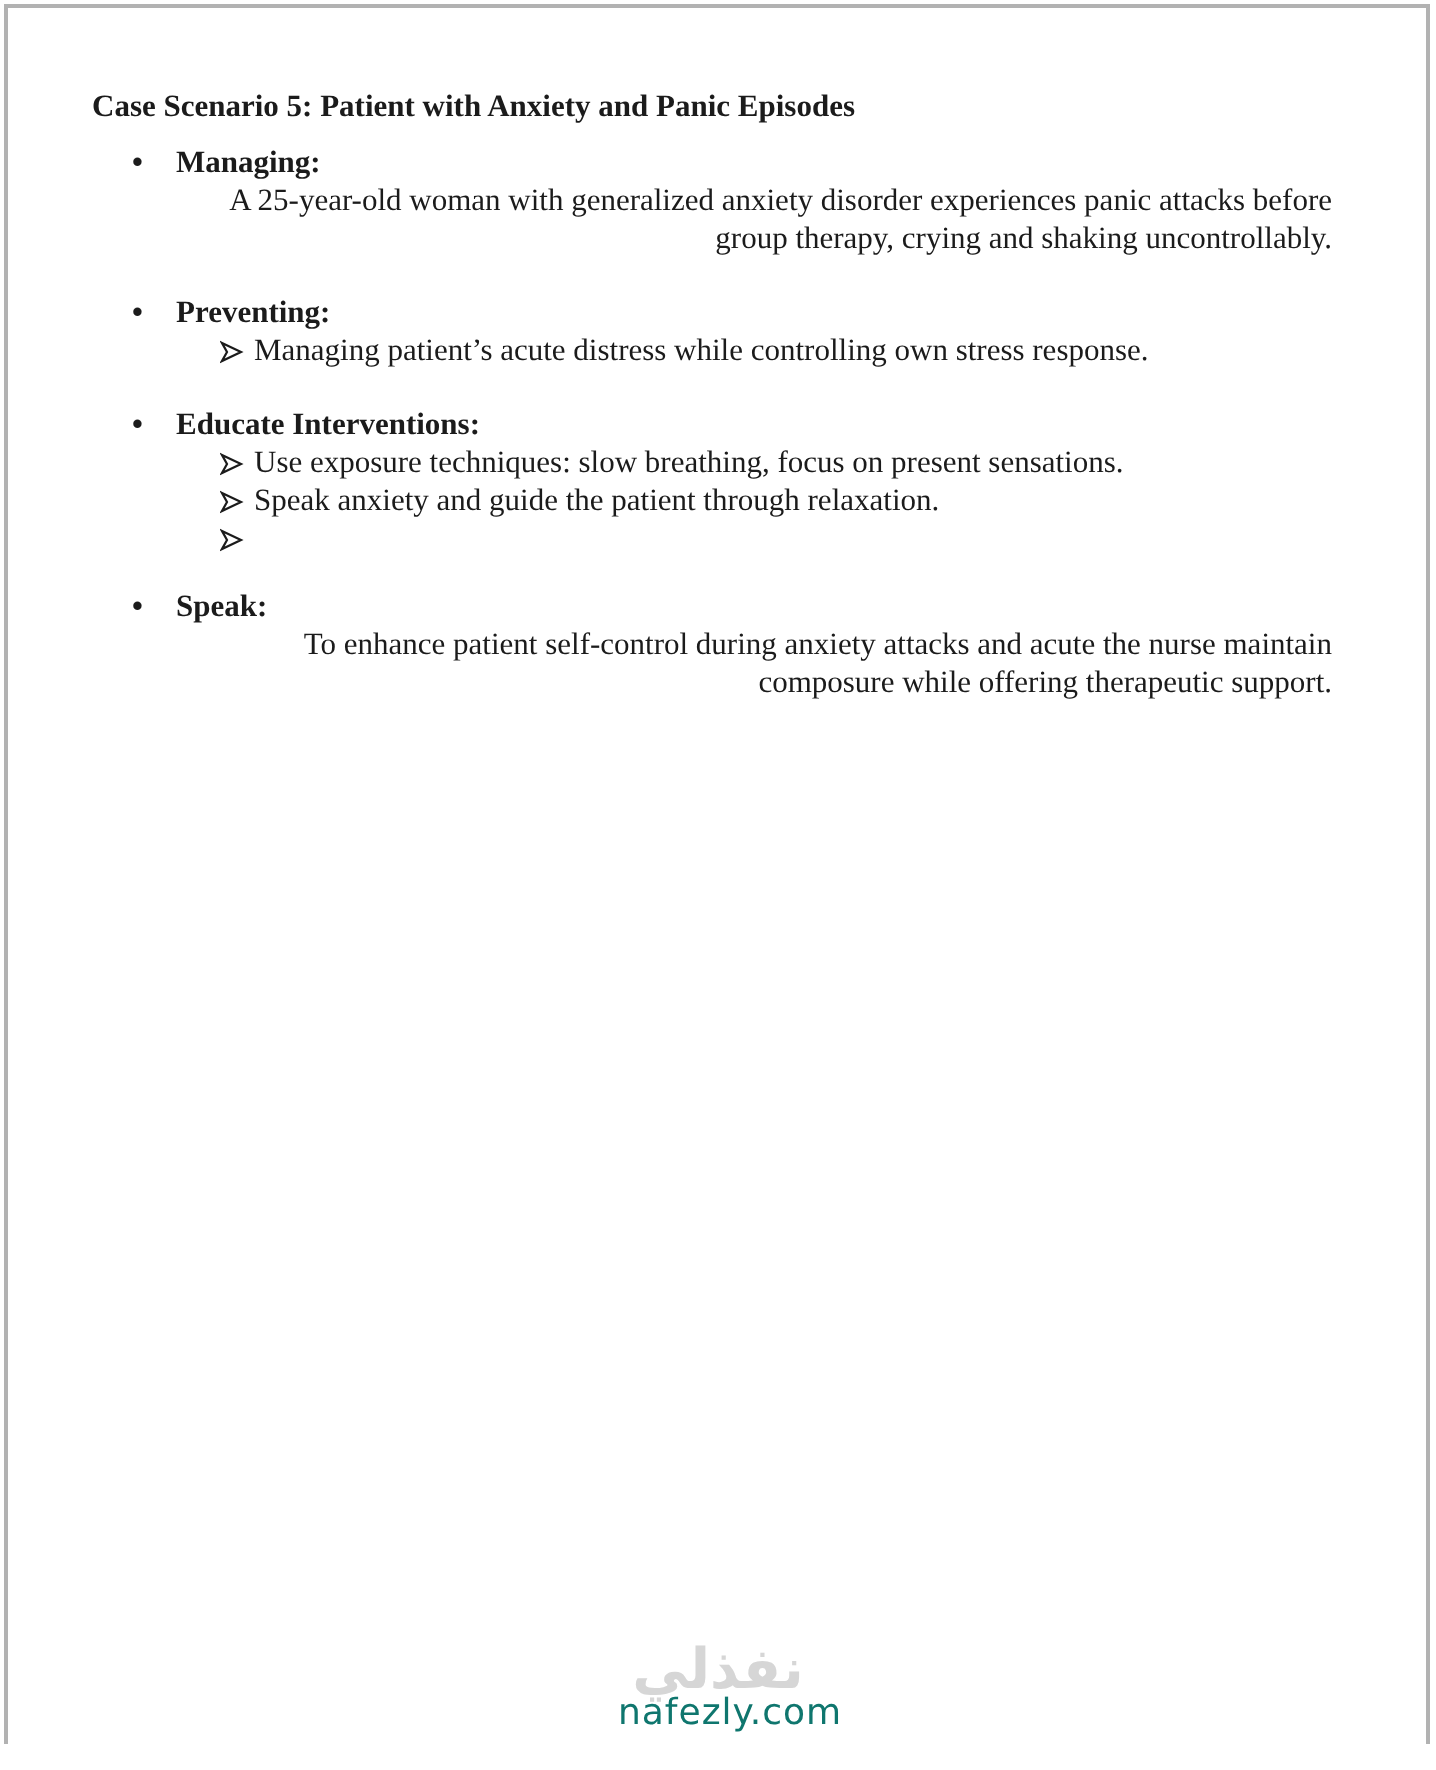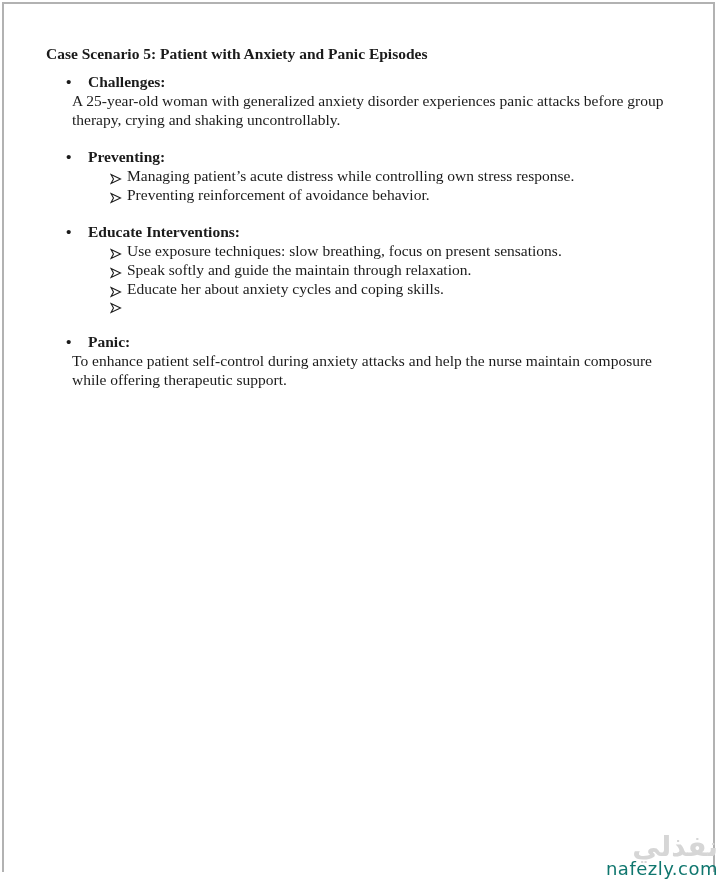--- a/index.html
+++ b/index.html
@@ -52,40 +52,41 @@
     display: inline-block;
     margin-left: 20px;
     width: 22px;
     font-weight: bold;
     flex: 0 0 auto;
   }
   .section-label {
     font-weight: bold;
   }
   .para {
-    margin-left: 26px;
+    margin-left: 42px;
+    text-align: right;
   }
   .arrow-row {
     display: flex;
-    align-items: flex-end;
+    align-items: flex-start;
   }
   .arrow {
     display: inline-block;
     margin-left: 64px;
     width: 17px;
     flex: 0 0 auto;
     padding-top: 4px;
   }
   .arrow svg { display: block; }
   .watermark {
     position: absolute;
     left: 0;
     right: 0;
-    bottom: 8px;
-    text-align: right;
+    bottom: 20px;
+    text-align: center;
     font-family: "DejaVu Sans", sans-serif;
     user-select: none;
     pointer-events: none;
   }
   .watermark-logo {
     font-size: 28px;
     font-weight: bold;
     color: #d6d6d6;
     line-height: 28px;
   }
@@ -101,44 +102,36 @@
 <body>
 
 <div class="page-border"></div>
 
 <div class="content">
   <h1 class="doc-title">Case Scenario 5: Patient with Anxiety and Panic Episodes</h1>
   <div id="sections">
       <div class="section">
         <div class="bullet-row">
           <span class="bullet">•</span>
-          <span class="section-label">Challenges:</span>
+          <span class="section-label">Managing:</span>
         </div>
         <div class="para">A 25-year-old woman with generalized anxiety disorder experiences panic attacks before group therapy, crying and shaking uncontrollably.</div>
       </div>
       <div class="section">
         <div class="bullet-row">
           <span class="bullet">•</span>
           <span class="section-label">Preventing:</span>
         </div>
         <div class="arrow-row">
           <span class="arrow">
             <svg width="12" height="12" viewBox="0 0 12 12">
               <polygon points="1,1.5 10.5,6 1,10.5 3.5,6" fill="#ffffff" stroke="#1b1b1b" stroke-width="1.1" stroke-linejoin="miter"></polygon>
             </svg>
           </span>
           <span class="item-text">Managing patient’s acute distress while controlling own stress response.</span>
-        </div>
-        <div class="arrow-row">
-          <span class="arrow">
-            <svg width="12" height="12" viewBox="0 0 12 12">
-              <polygon points="1,1.5 10.5,6 1,10.5 3.5,6" fill="#ffffff" stroke="#1b1b1b" stroke-width="1.1" stroke-linejoin="miter"></polygon>
-            </svg>
-          </span>
-          <span class="item-text">Preventing reinforcement of avoidance behavior.</span>
         </div>
       </div>
       <div class="section">
         <div class="bullet-row">
           <span class="bullet">•</span>
           <span class="section-label">Educate Interventions:</span>
         </div>
         <div class="arrow-row">
           <span class="arrow">
             <svg width="12" height="12" viewBox="0 0 12 12">
@@ -146,44 +139,36 @@
             </svg>
           </span>
           <span class="item-text">Use exposure techniques: slow breathing, focus on present sensations.</span>
         </div>
         <div class="arrow-row">
           <span class="arrow">
             <svg width="12" height="12" viewBox="0 0 12 12">
               <polygon points="1,1.5 10.5,6 1,10.5 3.5,6" fill="#ffffff" stroke="#1b1b1b" stroke-width="1.1" stroke-linejoin="miter"></polygon>
             </svg>
           </span>
-          <span class="item-text">Speak softly and guide the maintain through relaxation.</span>
-        </div>
-        <div class="arrow-row">
-          <span class="arrow">
-            <svg width="12" height="12" viewBox="0 0 12 12">
-              <polygon points="1,1.5 10.5,6 1,10.5 3.5,6" fill="#ffffff" stroke="#1b1b1b" stroke-width="1.1" stroke-linejoin="miter"></polygon>
-            </svg>
-          </span>
-          <span class="item-text">Educate her about anxiety cycles and coping skills.</span>
+          <span class="item-text">Speak anxiety and guide the patient through relaxation.</span>
         </div>
         <div class="arrow-row">
           <span class="arrow">
             <svg width="12" height="12" viewBox="0 0 12 12">
               <polygon points="1,1.5 10.5,6 1,10.5 3.5,6" fill="#ffffff" stroke="#1b1b1b" stroke-width="1.1" stroke-linejoin="miter"></polygon>
             </svg>
           </span>
         </div>
       </div>
       <div class="section">
         <div class="bullet-row">
           <span class="bullet">•</span>
-          <span class="section-label">Panic:</span>
+          <span class="section-label">Speak:</span>
         </div>
-        <div class="para">To enhance patient self-control during anxiety attacks and help the nurse maintain composure while offering therapeutic support.</div>
+        <div class="para">To enhance patient self-control during anxiety attacks and acute the nurse maintain composure while offering therapeutic support.</div>
       </div>
     </div>
 </div>
 
 <div class="watermark">
   <div class="watermark-logo">نفذلي</div>
   <div class="watermark-site">nafezly.com</div>
 </div>
 
 </body></html>

